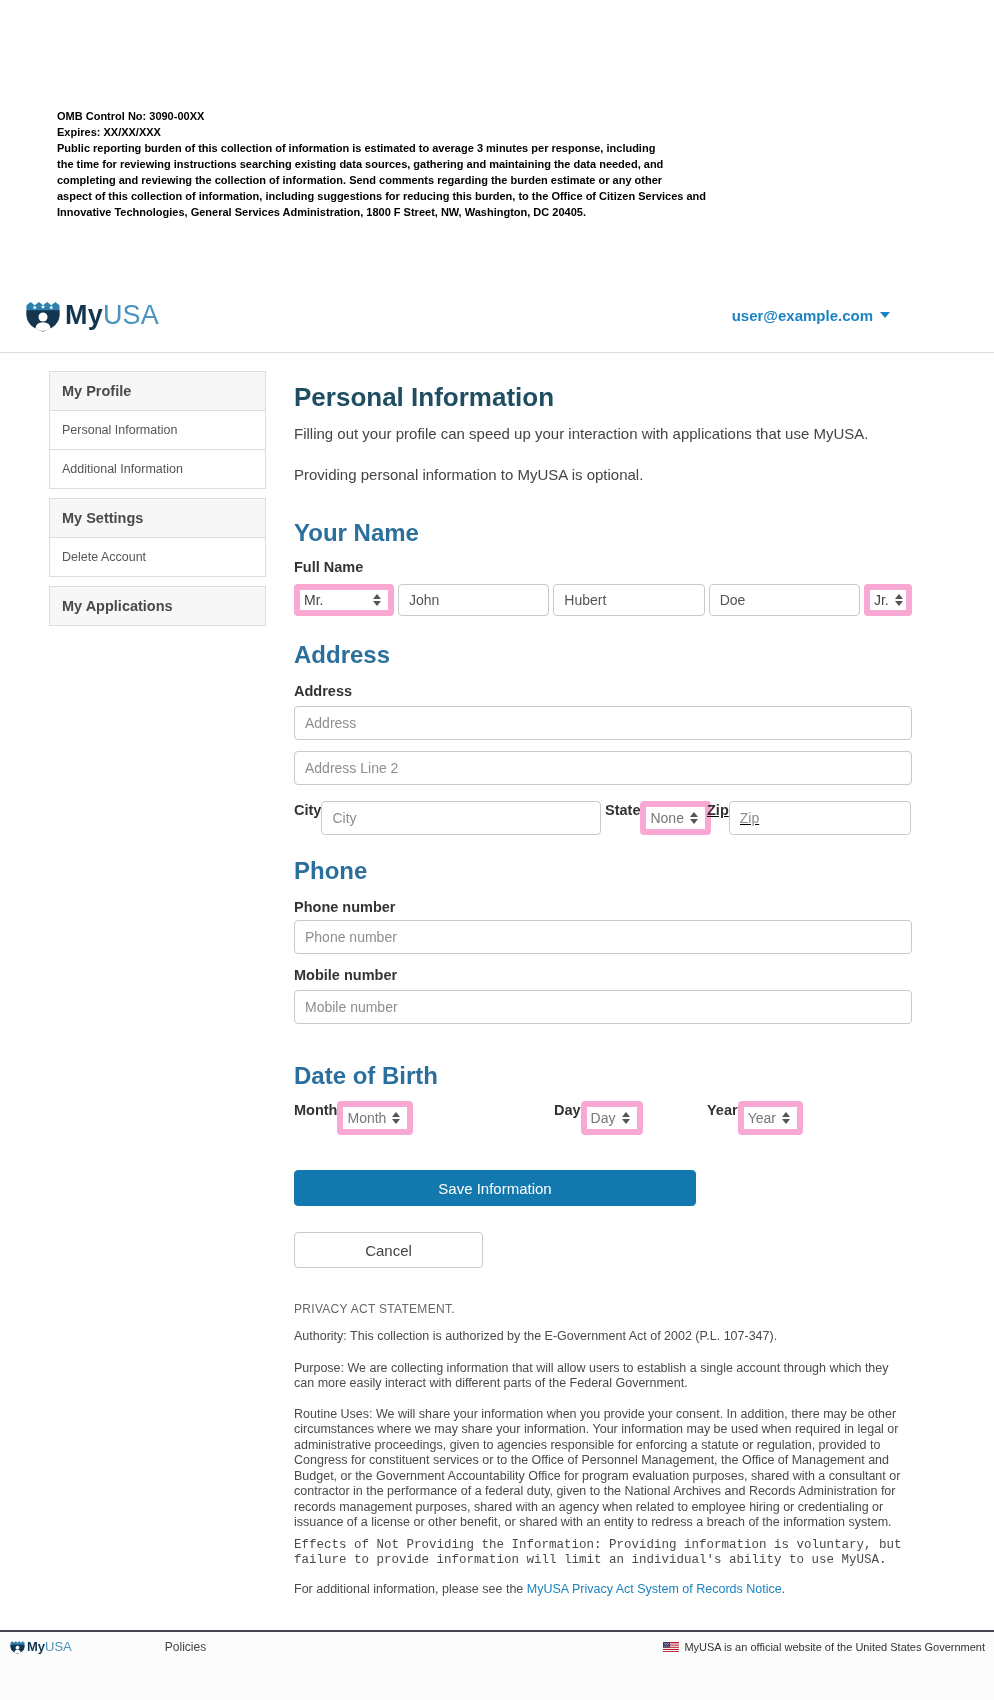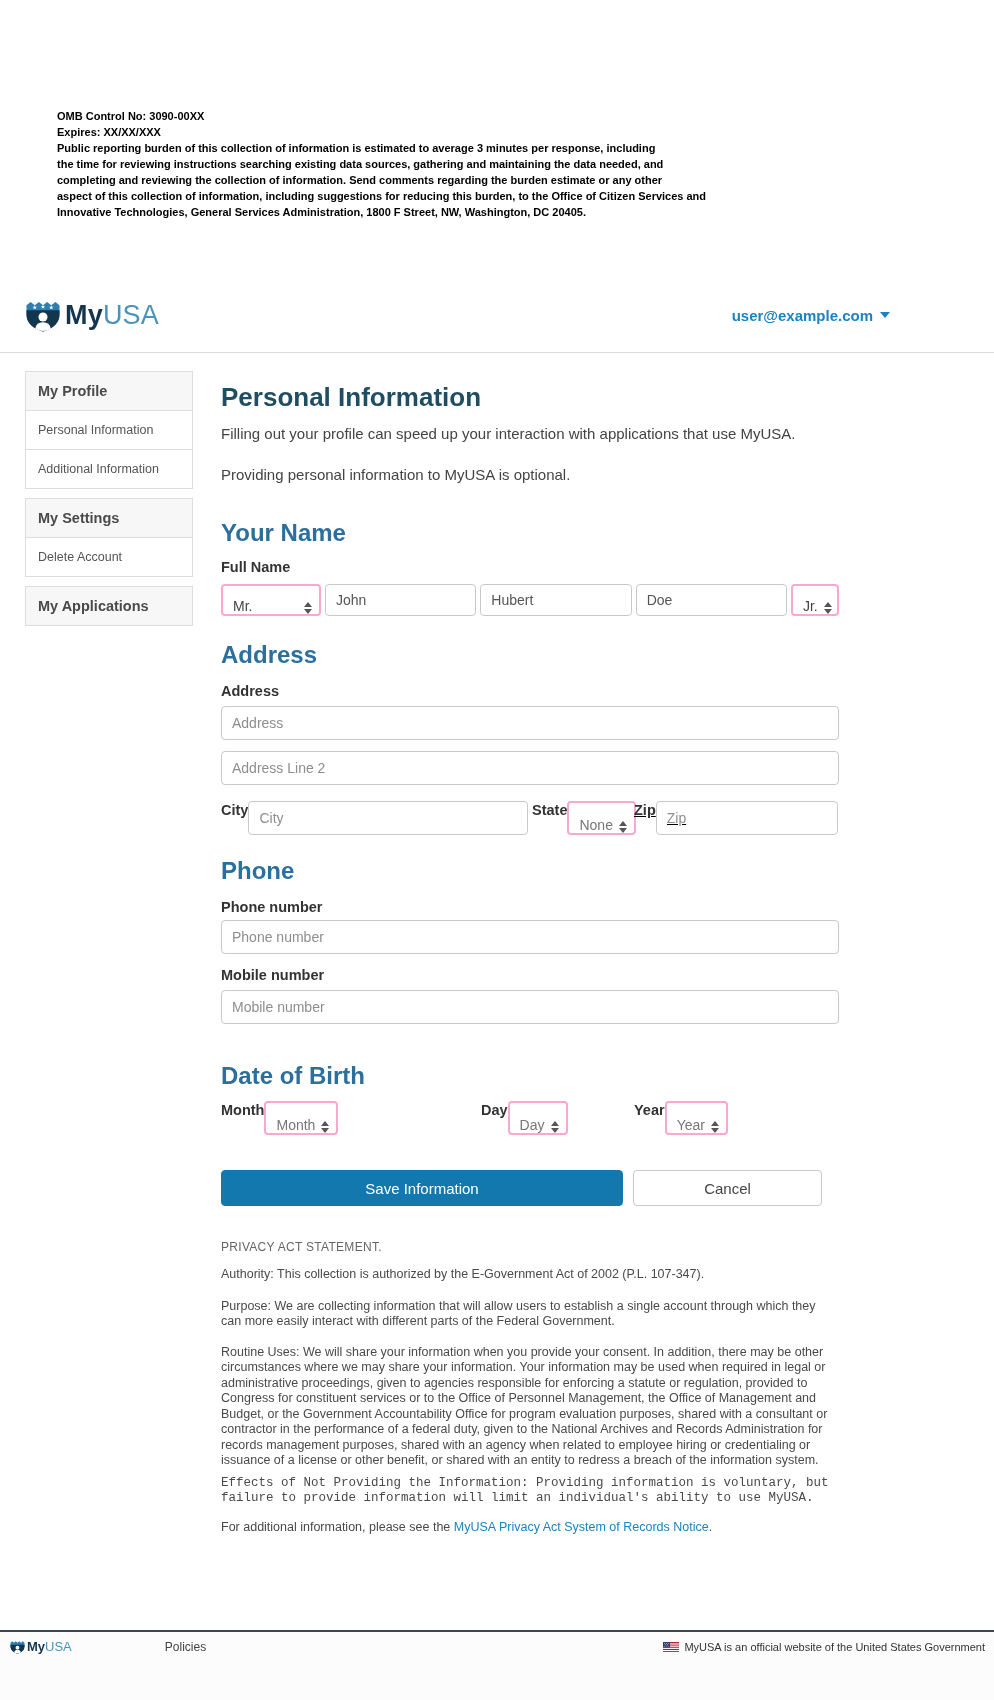--- a/index.html
+++ b/index.html
@@ -19,21 +19,21 @@
   .brand-my { color:#14354e; font-weight:bold; }
   .brand-usa { color:#4a93bd; font-weight:normal; }
   .user-menu { display:flex; align-items:center; color:#1b83c1; font-size:15px; font-weight:bold; cursor:pointer; }
   .caret-down { width:0; height:0; border-left:5px solid transparent; border-right:5px solid transparent; border-top:6px solid #1b83c1; margin-left:7px; }
   .header-rule { margin-top: 20px; border-bottom: 1px solid #dcdcdc; }
 
   
   .content-wrap { display:flex; align-items:flex-start; padding-left:25px; }
 
   
-  .sidebar { width:168px; margin-top:18px; flex-shrink:0; }
+  .sidebar { width:217px; margin-top:18px; flex-shrink:0;margin-left:24px; }
   .side-group { border:1px solid #ddd; background:#fff; margin-bottom:9px; }
   .side-head { background:#f7f7f7; padding:11px 12px; font-size:14.5px; font-weight:bold; color:#4a4a4a; }
   .side-item { border-top:1px solid #ddd; background:#fff; padding:12px 12px; font-size:12.5px; color:#555; cursor:pointer; }
 
   
   .main { width:618px; margin-left:28px; margin-top:8px; }
   h1.page-title { margin-top:22px; font-size:26px; line-height:28px; font-weight:bold; color:#1f4e63; }
   .intro1 { margin-top:13px; font-size:15px; line-height:19px; color:#444; }
   .intro2 { margin-top:22px; font-size:15px; line-height:19px; color:#444; }
   h2.sec { font-size:24px; line-height:26px; font-weight:bold; color:#2b6f9d; }
@@ -43,21 +43,21 @@
   .sec-dob { margin-top:39px; }
   .lbl { font-size:14.5px; line-height:19px; font-weight:bold; color:#333; }
 
   .row { display:flex; gap:4px; }
   .col { display:flex; flex-direction:row; }
 
   input.txt { height:34px; border:1px solid #c9c9c9; border-radius:4px; padding:0 10px; font-family:"Liberation Sans",sans-serif; font-size:14px; color:#555; background:#fff; width:100%; outline:none; }
   input.txt::placeholder { color:#8e8e8e; opacity:1; }
   .name-row input.txt, .name-row .select { height:32px; }
 
-  .select { height:34px; border:2px solid #f9a8d4; border-radius:4px; padding:0 7px 0 10px; font-size:14px; background:#fff; display:flex; align-items:flex-end; justify-content:space-between; cursor:pointer; }
+  .select { height:34px; border:6px solid #f9a8d4; border-radius:4px; padding:0 7px 0 4px; font-size:14px; background:#fff; display:flex; align-items:center; justify-content:space-between; cursor:pointer; }
   .select .val-dark { color:#444; }
   .select .val-gray { color:#777; }
   .stepper { display:inline-flex; flex-direction:column; align-items:center; gap:2px; margin-left:6px; flex-shrink:0; }
   .stepper i { display:block; width:0; height:0; border-left:4px solid transparent; border-right:4px solid transparent; }
   .stepper .up { border-bottom:5px solid #555; }
   .stepper .down { border-top:5px solid #555; }
 
   .name-row { margin-top:7px; }
   .w-prefix{width:100px;flex-shrink:0;} .w-first{width:152px;} .w-middle{width:150px;} .w-last{width:151px;} .w-suffix{width:48px;flex-shrink:0;padding-right:5px;}
 
@@ -70,21 +70,21 @@
 
   .lbl-phone { margin-top:14px; }
   .phone-input { margin-top:3px; }
   .lbl-mobile { margin-top:12px; }
   .mobile-input { margin-top:5px; }
 
   .dob-row { margin-top:12px; }
   .dob-row .lbl { margin-bottom:1px; }
   .w-month{width:256px;} .w-day{width:149px;} .w-year{width:204px;}
 
-  .btn-row { margin-top:35px; display:flex; gap:10px; }
+  .btn-row { margin-top:35px; display:flex; gap:26px;flex-direction:column; }
   .btn { height:36px; border-radius:4px; font-family:"Liberation Sans",sans-serif; font-size:15px; display:flex; align-items:center; justify-content:center; cursor:pointer; }
   .btn-save { width:402px; background:#1278ad; color:#fff; border:1px solid #1278ad; }
   .btn-cancel { width:189px; background:#fff; color:#444; border:1px solid #c9c9c9; }
 
   .privacy-head { margin-top:34px; font-size:12px; letter-spacing:0.3px; color:#666; }
   .pv { font-size:12.5px; line-height:15.5px; color:#4a4a4a; width:618px; }
   .pv-authority { margin-top:13px; }
   .pv-purpose { margin-top:16px; }
   .pv-routine { margin-top:15px; }
   .pv-effects { margin-top:7px;font-family:Liberation Mono, monospace; }

